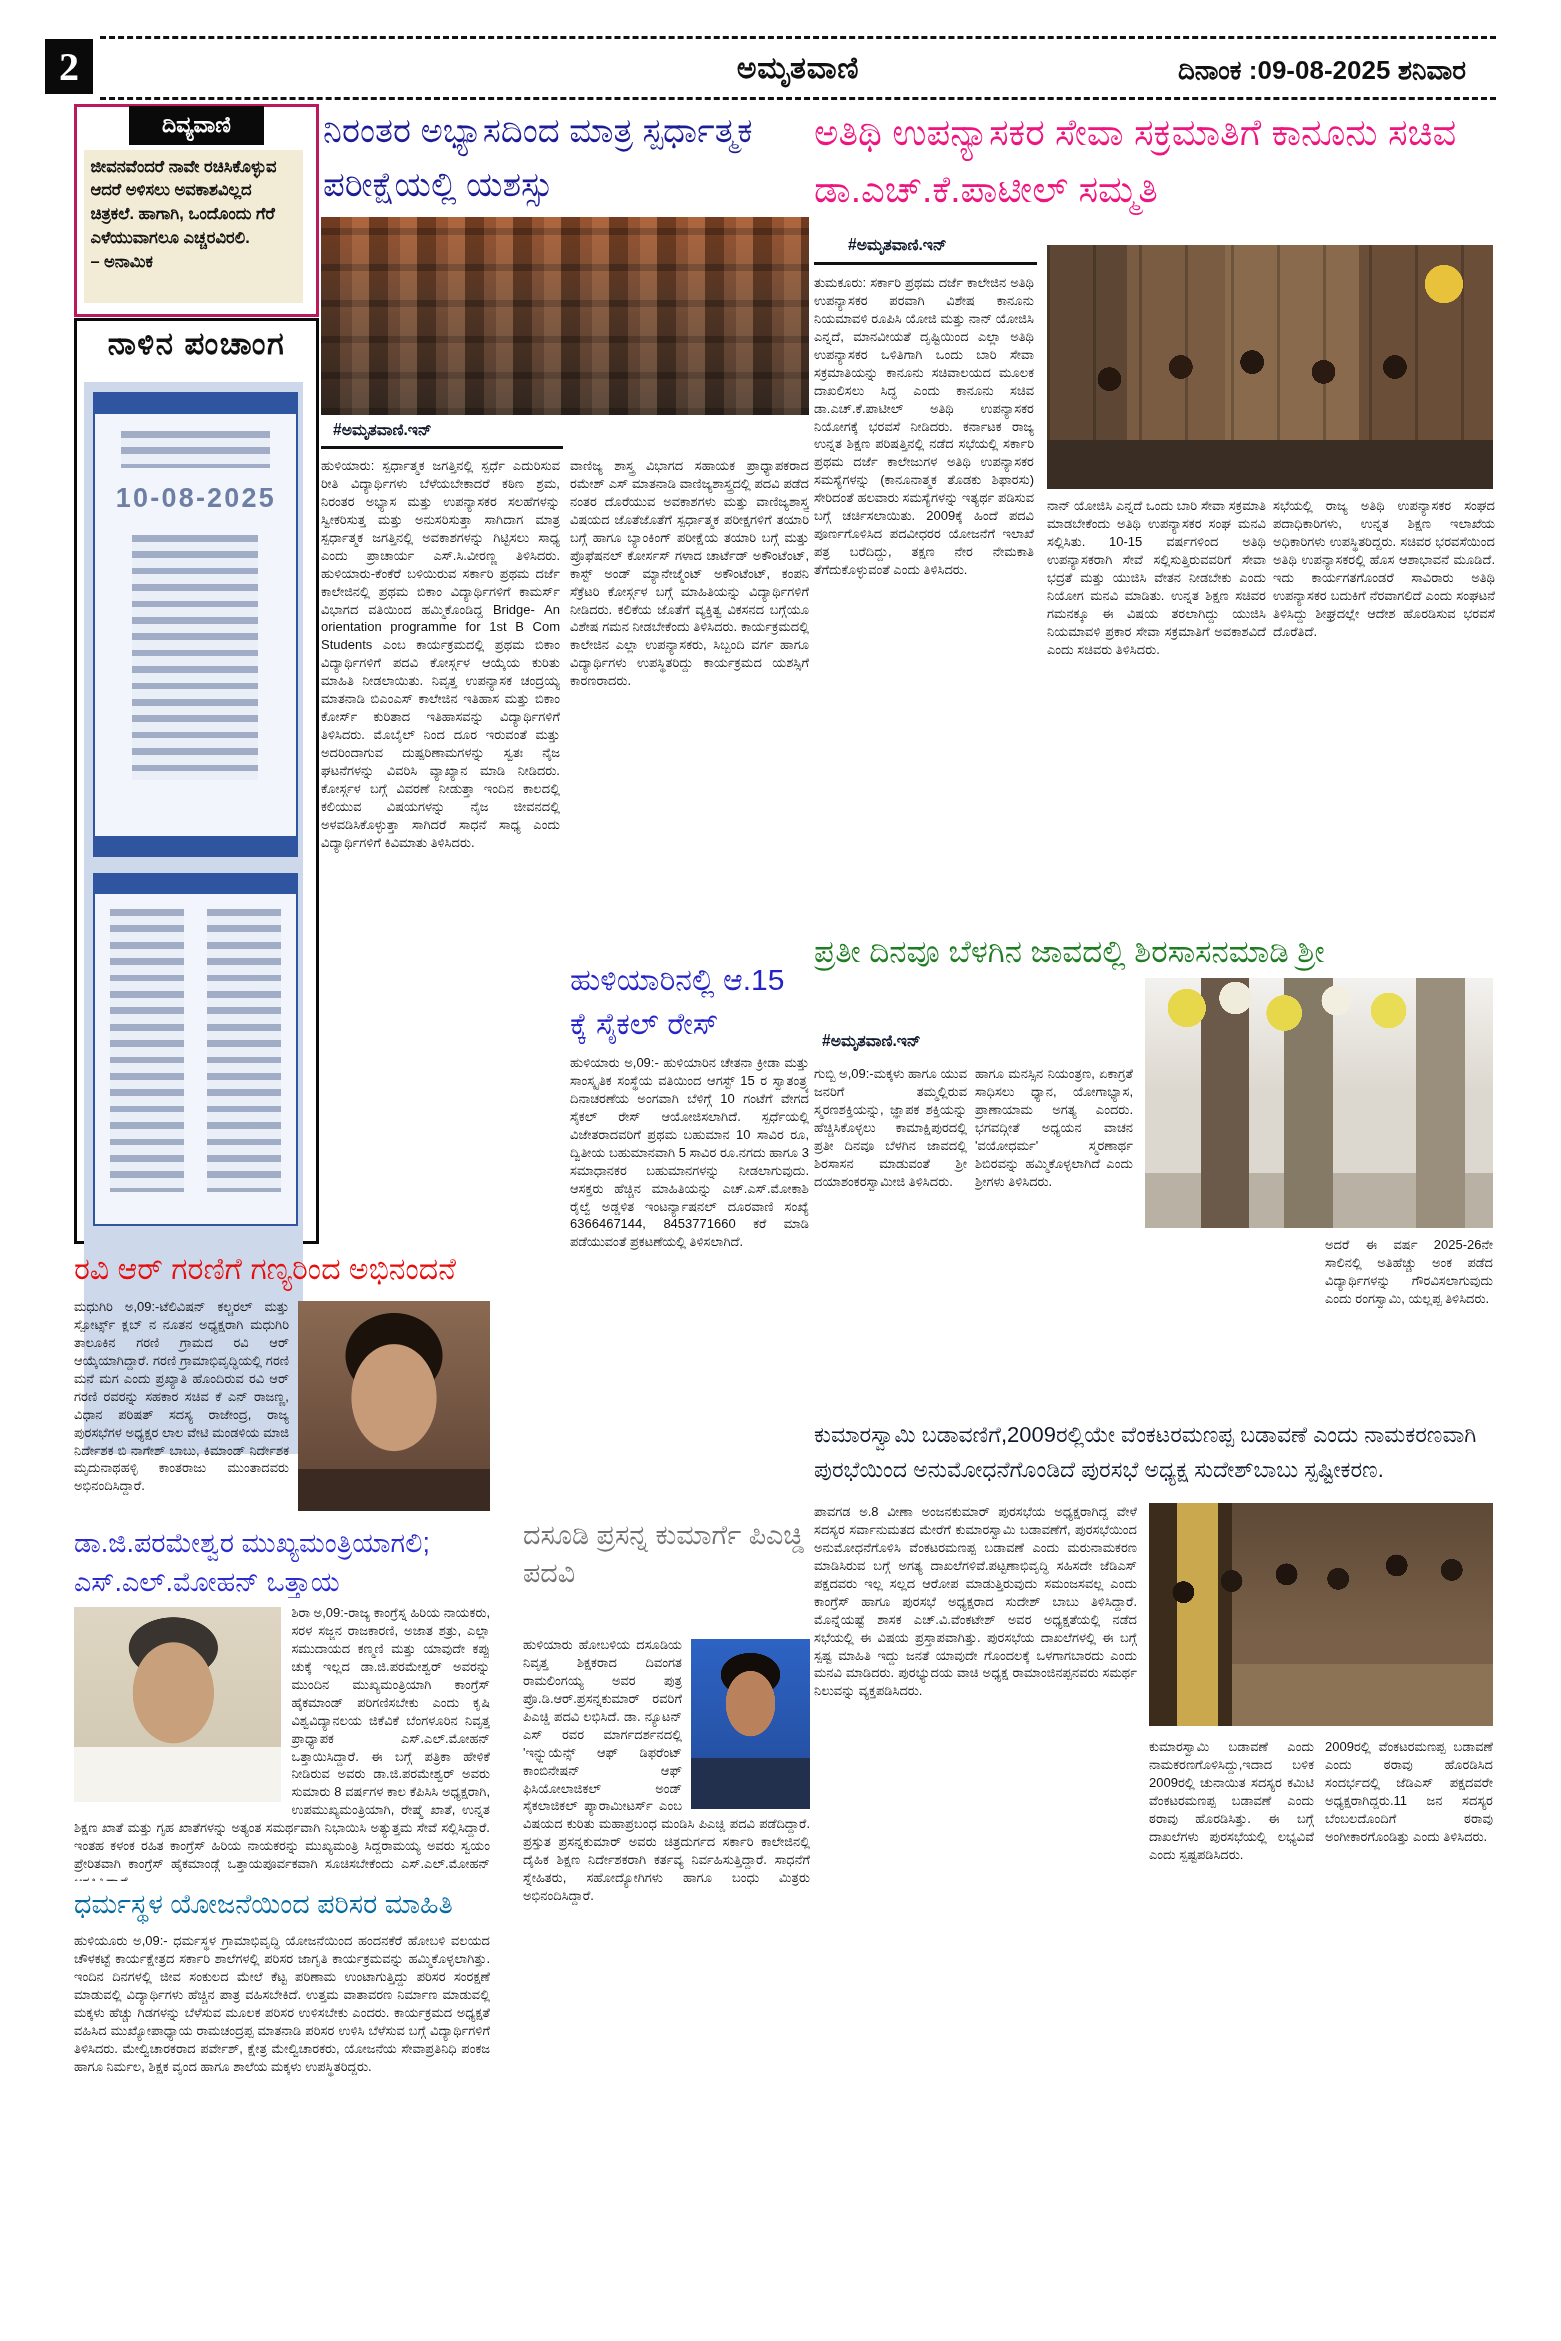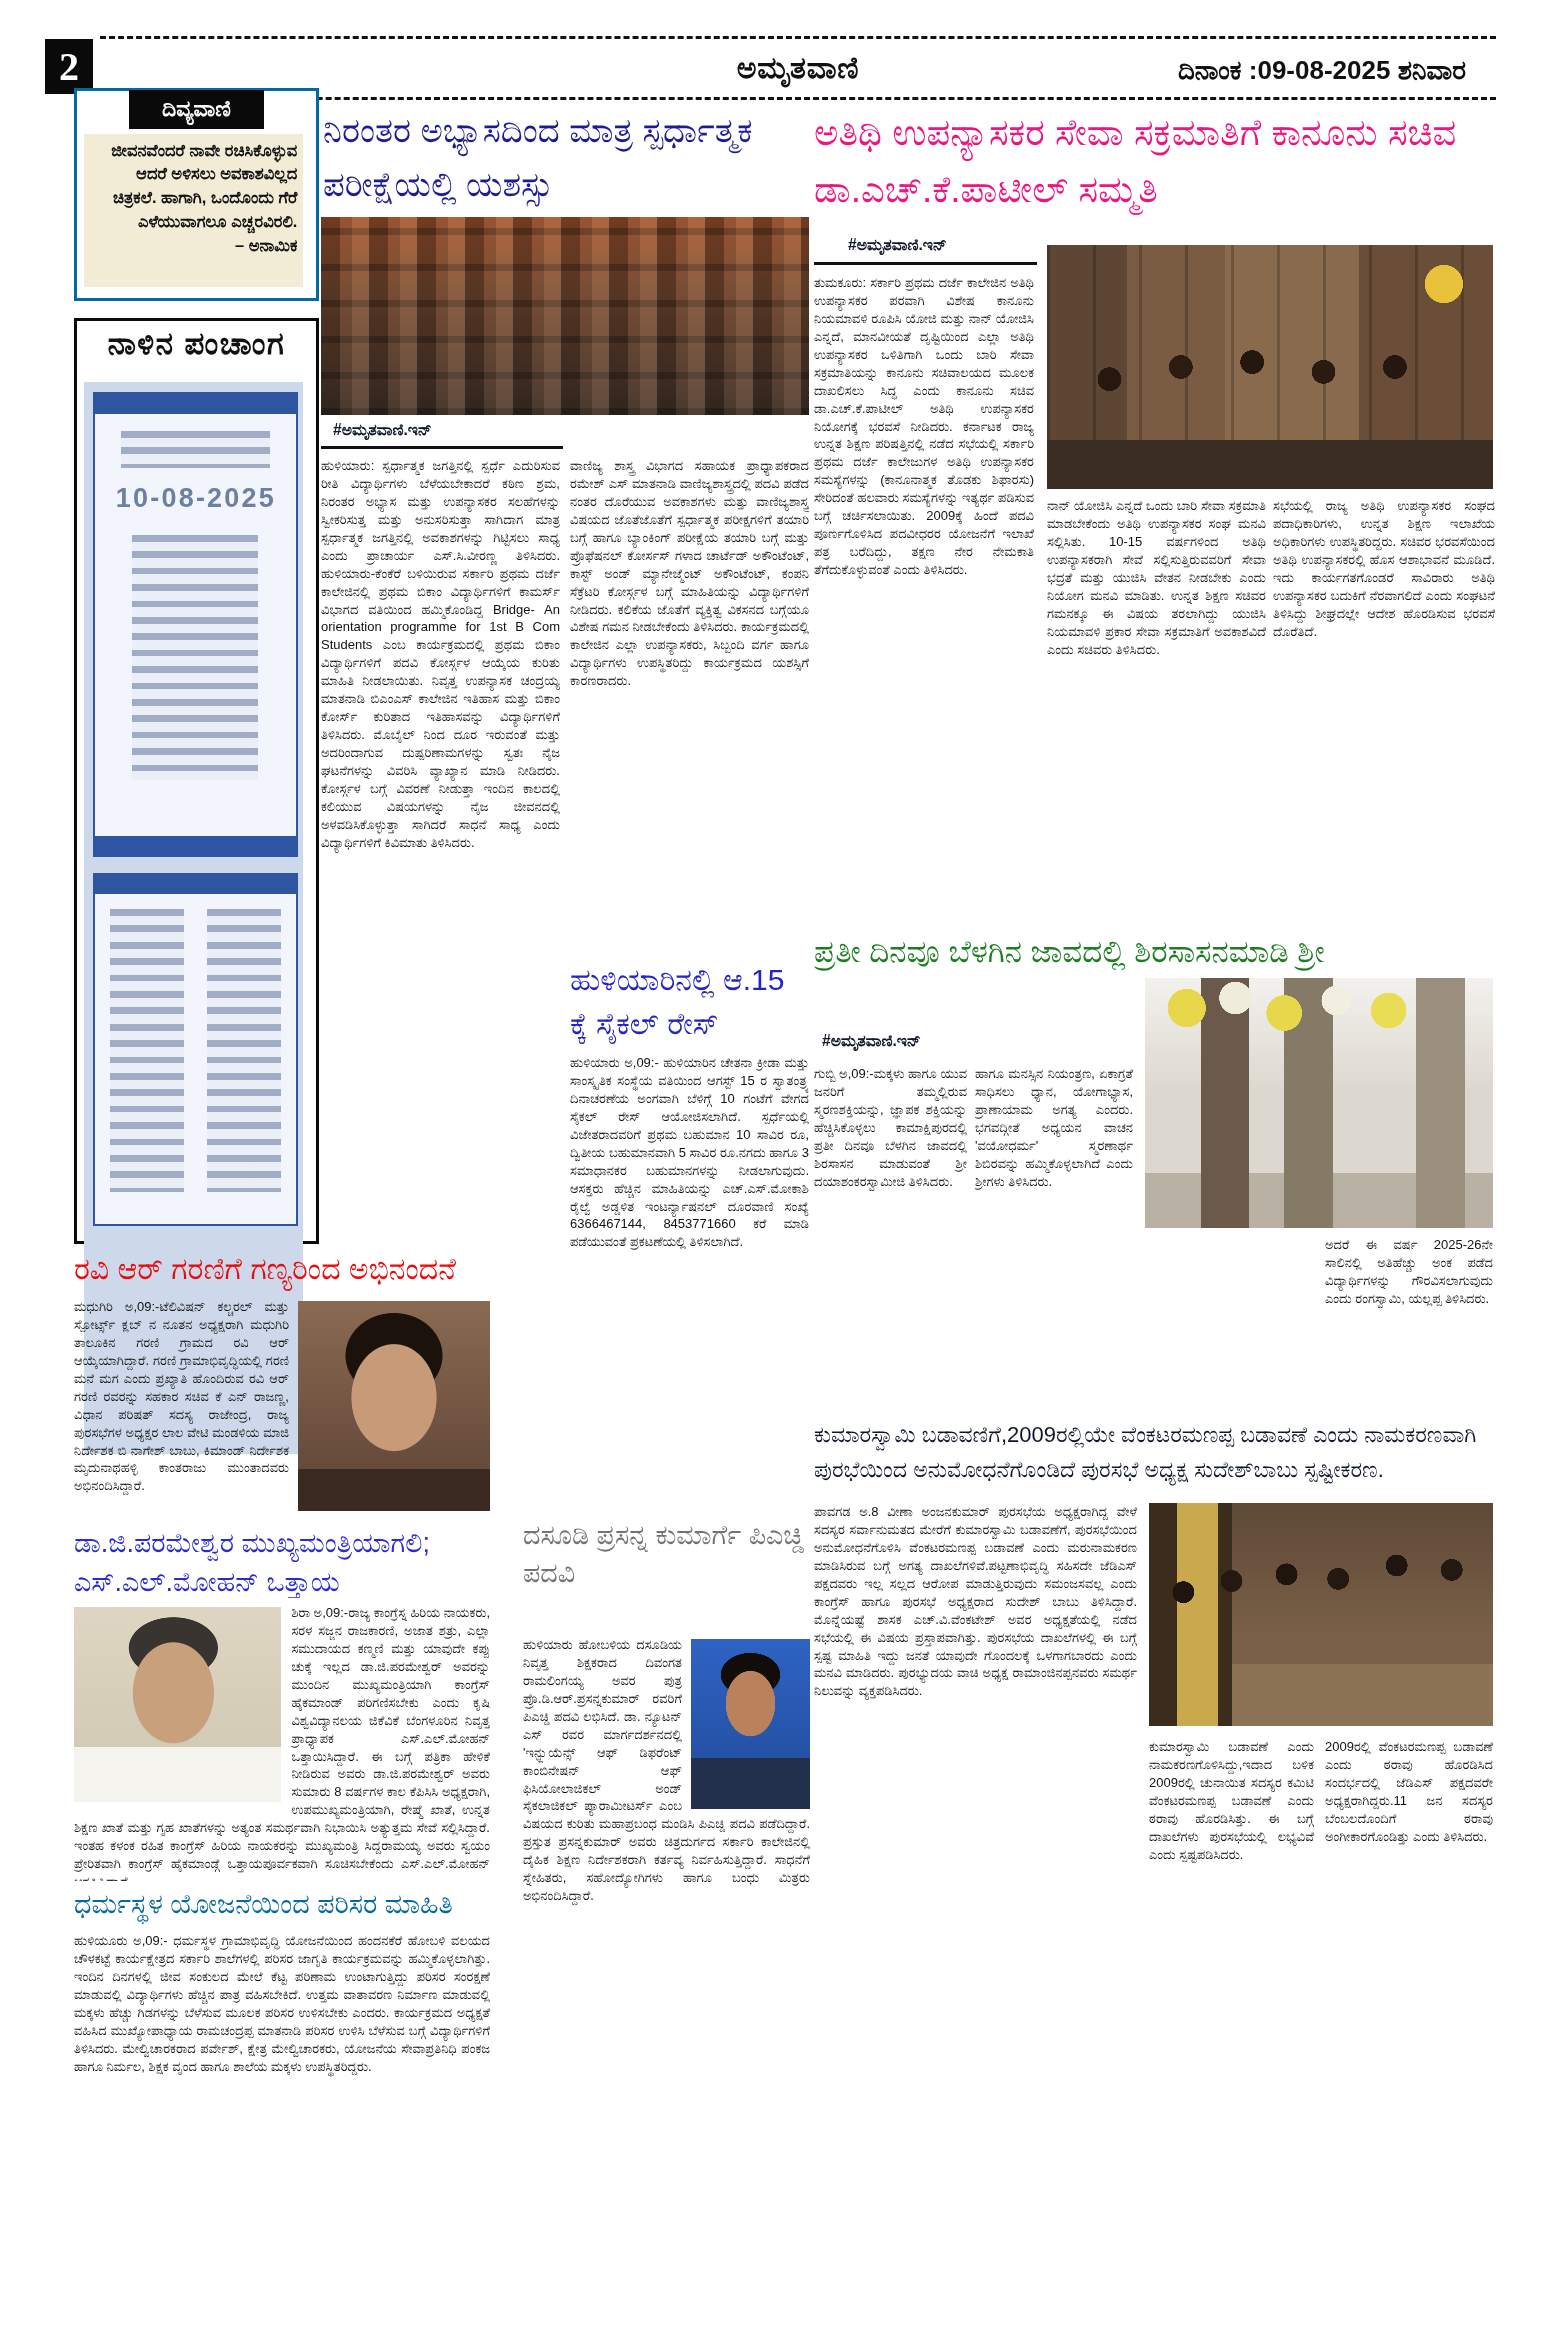--- a/index.html
+++ b/index.html
@@ -14,25 +14,25 @@
   #header-strip{left:55px;top:0;width:1396px;height:58px;border-top:3.7px dashed #111;border-bottom:3.7px dashed #111;}
   #masthead{left:0;right:0;top:12px;text-align:center;font-size:30px;font-weight:bold;letter-spacing:0.7px;}
   #date-line{right:30px;top:16.4px;font-size:26px;font-weight:bold;}
   
   .body-txt{font-size:13px;line-height:1.38;text-align:justify;overflow:hidden;word-break:break-word;}
   .headline{font-weight:normal;overflow:hidden;}
   .hashtag{font-size:15.6px;font-weight:bold;color:#0f172a;}
   .rule-h{height:3px;background:#111;}
   .ph{overflow:hidden;}
   
-  #divyavani{left:74px;top:88px;width:239px;height:207px;border:3px solid #0369a1;background:#fff;}
+  #divyavani{left:74px;top:104px;width:239px;height:207px;border:3px solid #be185d;background:#fff;}
   #divyavani-title{left:52px;top:-1.5px;width:135px;height:39px;background:#0a0a0a;color:#fff;
       font-size:22px;font-weight:bold;display:flex;align-items:center;justify-content:center;}
   #divyavani-quote{left:7.4px;top:43px;width:219px;height:153px;background:#f2ecd6;
-      font-size:16.4px;font-weight:bold;line-height:1.45;text-align:right;padding:4.5px 6px;box-sizing:border-box;overflow:hidden;}
+      font-size:16.4px;font-weight:bold;line-height:1.45;text-align:left;padding:4.5px 6px;box-sizing:border-box;overflow:hidden;}
   #panchanga{left:74px;top:318px;width:239px;height:920px;border:3px solid #0a0a0a;background:#fff;}
   #panchanga-title{left:0;right:0;top:4.5px;text-align:center;font-size:31px;font-weight:bold;letter-spacing:1.5px;}
   #cal{left:7.4px;top:49px;width:219px;height:1072px;background:#cdd8ea;margin-top:12px;}
   .cal-card{position:absolute;left:9px;width:201px;background:#f2f5fb;border:2.2px solid #2f55a0;}
   #cal-card-top{top:10.4px;height:461px;}
   #cal-card-bot{top:491px;height:349px;}
   .cal-bar-blue{position:absolute;left:0;width:100%;height:19.3px;background:#2f55a0;}
   .cal-date{position:absolute;left:0;width:100%;top:89px;text-align:center;
       font-size:27px;font-weight:bold;color:#6d7fa4;letter-spacing:2.2px;}
   .blur-rows{position:absolute;background:repeating-linear-gradient(180deg,#92a0bc 0 6.7px,#e9edf5 6.7px 16.4px);opacity:.85;}

